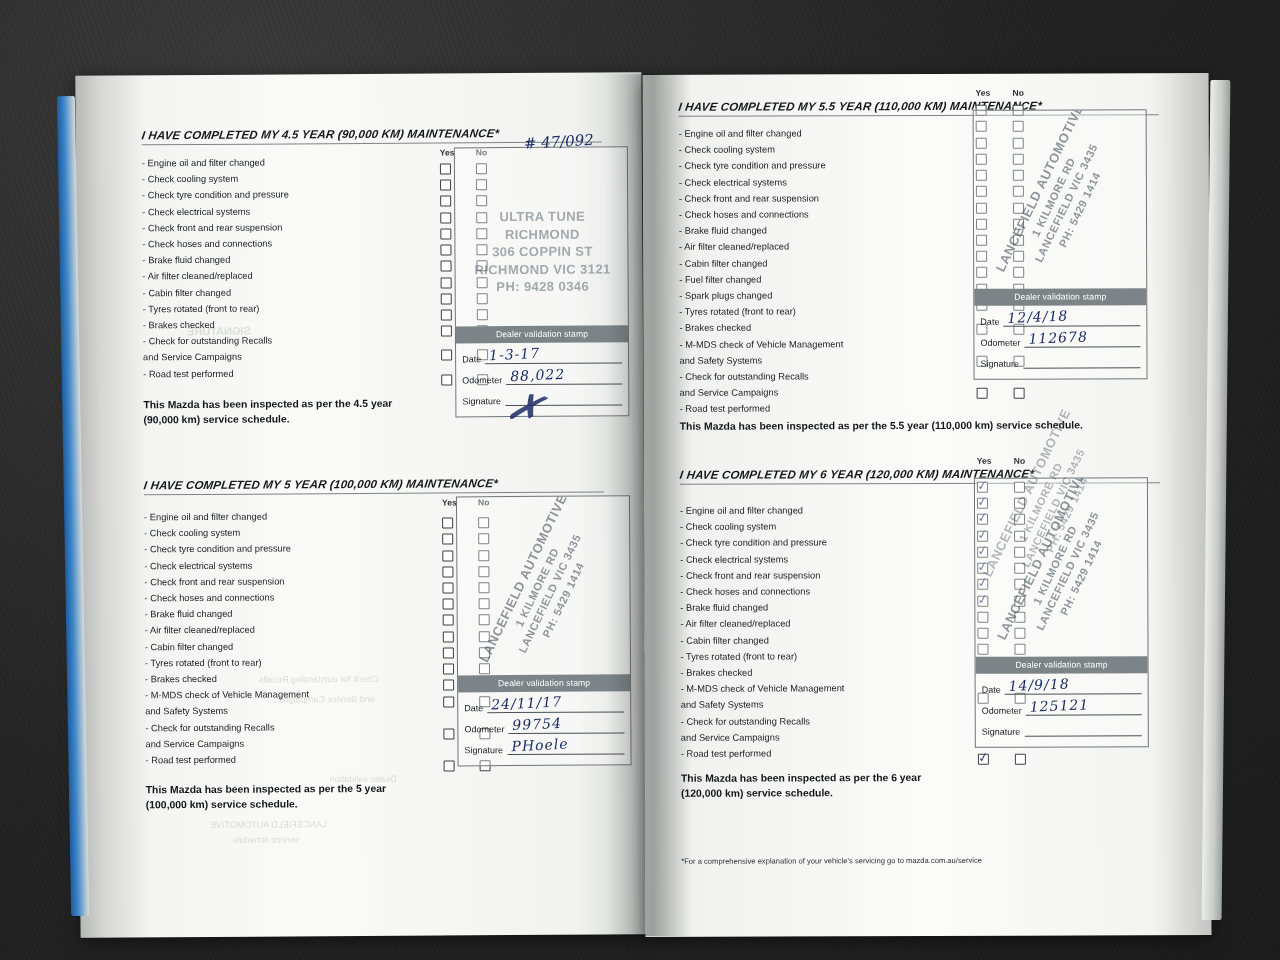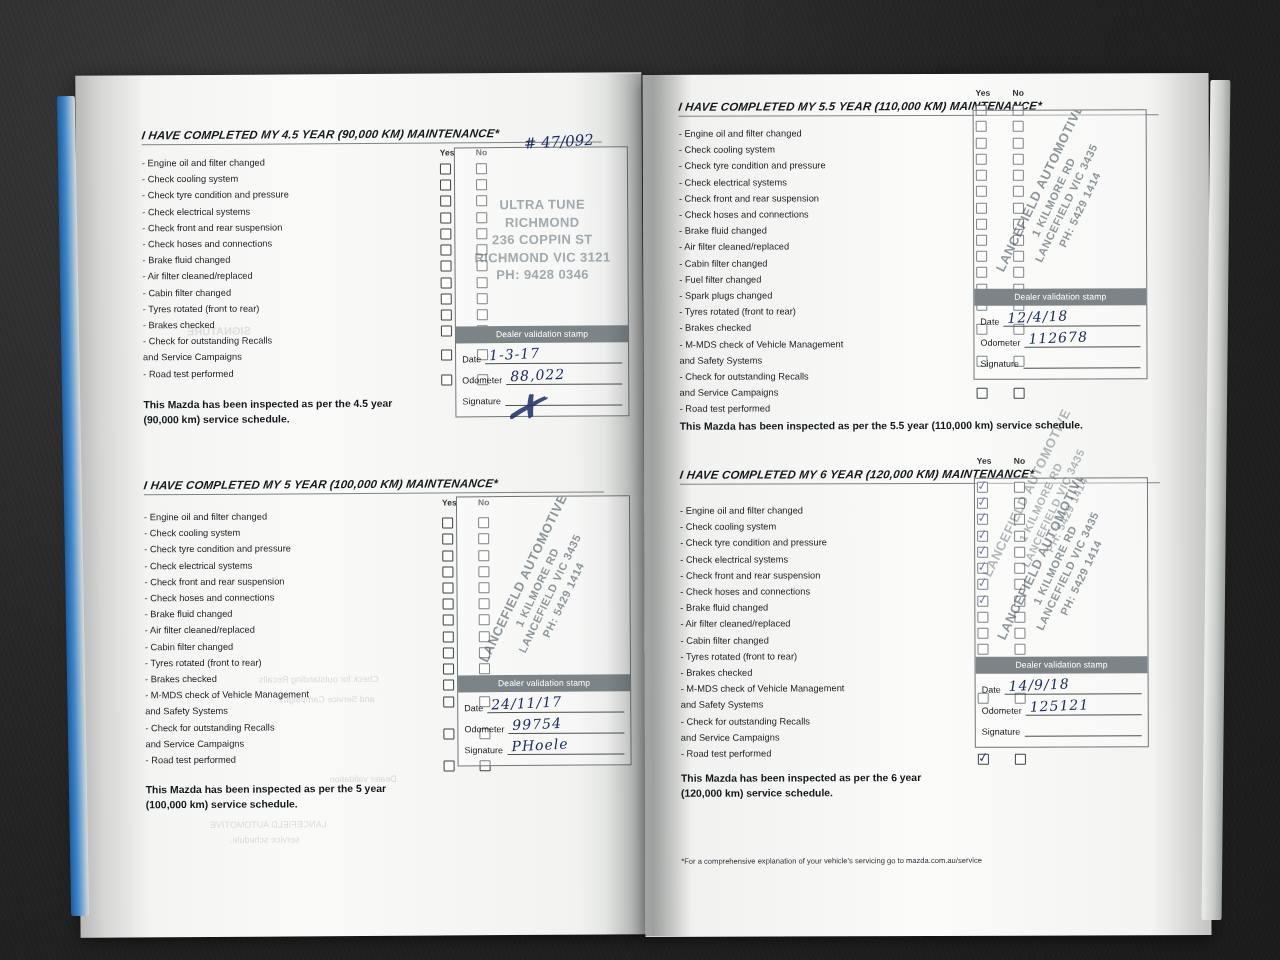--- a/index.html
+++ b/index.html
@@ -195,21 +195,21 @@
   
   .stamp {
     position: absolute;
     color: #5d6b74;
     font-weight: 700;
     text-align: center;
     line-height: 1.35;
     opacity: .62;
   }
   .stamp-ultratune {
-    left: 8px; top: 48px; width: 158px;
+    left: 8px; top: 60px; width: 158px;
     font-size: 13px;
     letter-spacing: .4px;
     color: #5b6a73;
     opacity: .55;
   }
   .stamp-lance {
     transform: rotate(-64deg);
     transform-origin: 50% 50%;
     font-size: 12.5px;
     letter-spacing: .6px;
@@ -345,21 +345,21 @@
           <div class="cb" style="left:334px; top:247px;"></div>
         </div>
 
         <div class="footnote-bold" style="position:absolute; left:0; top:268px; width:260px;">This Mazda has been inspected as per the 4.5 year (90,000 km) service schedule.</div>
       </div>
 
       <div class="panel" style="left:378px; top:74px;">
         <div class="panel-body">
           <div class="stamp stamp-ultratune">
             <div>ULTRA TUNE RICHMOND</div>
-            <div>236 COPPIN ST</div>
+            <div>306 COPPIN ST</div>
             <div>RICHMOND VIC 3121</div>
             <div>PH: 9428 0346</div>
           </div>
         </div>
         <div class="panel-label">Dealer validation stamp</div>
         <div class="panel-fields">
           <div class="field">
             <span class="lbl">Date</span>
             <span class="line">
               <span class="hand">1-3-17</span>

